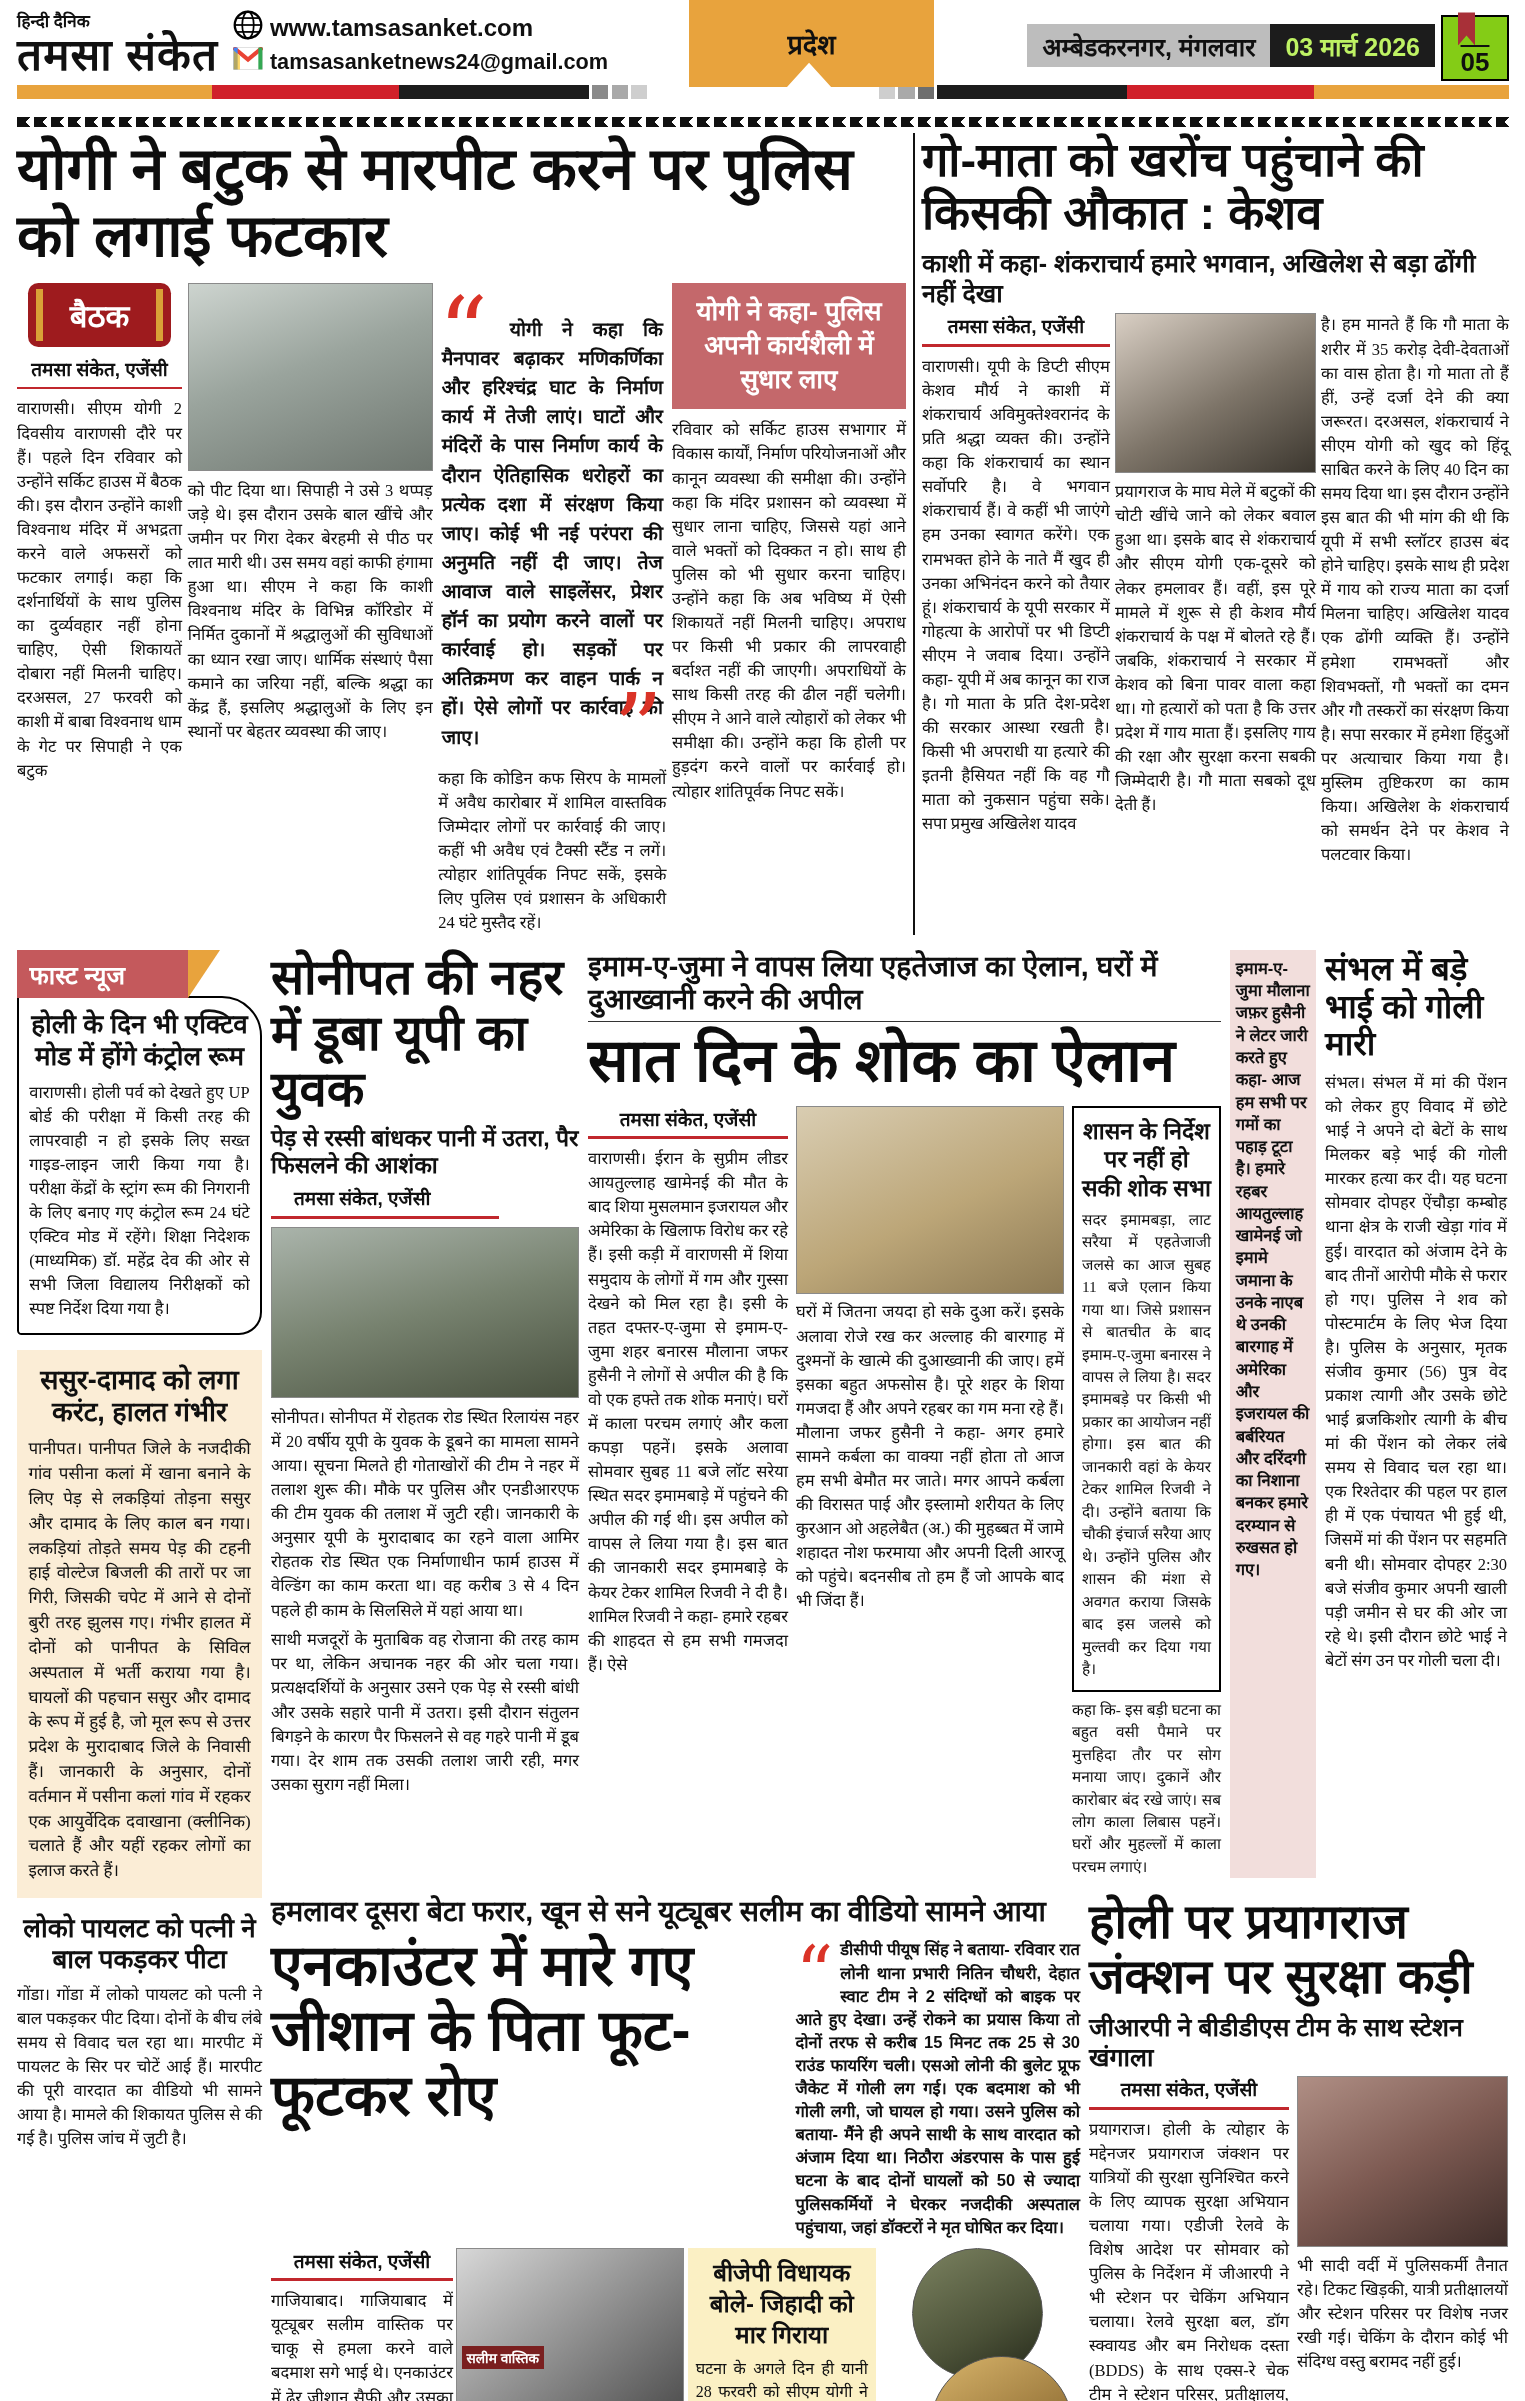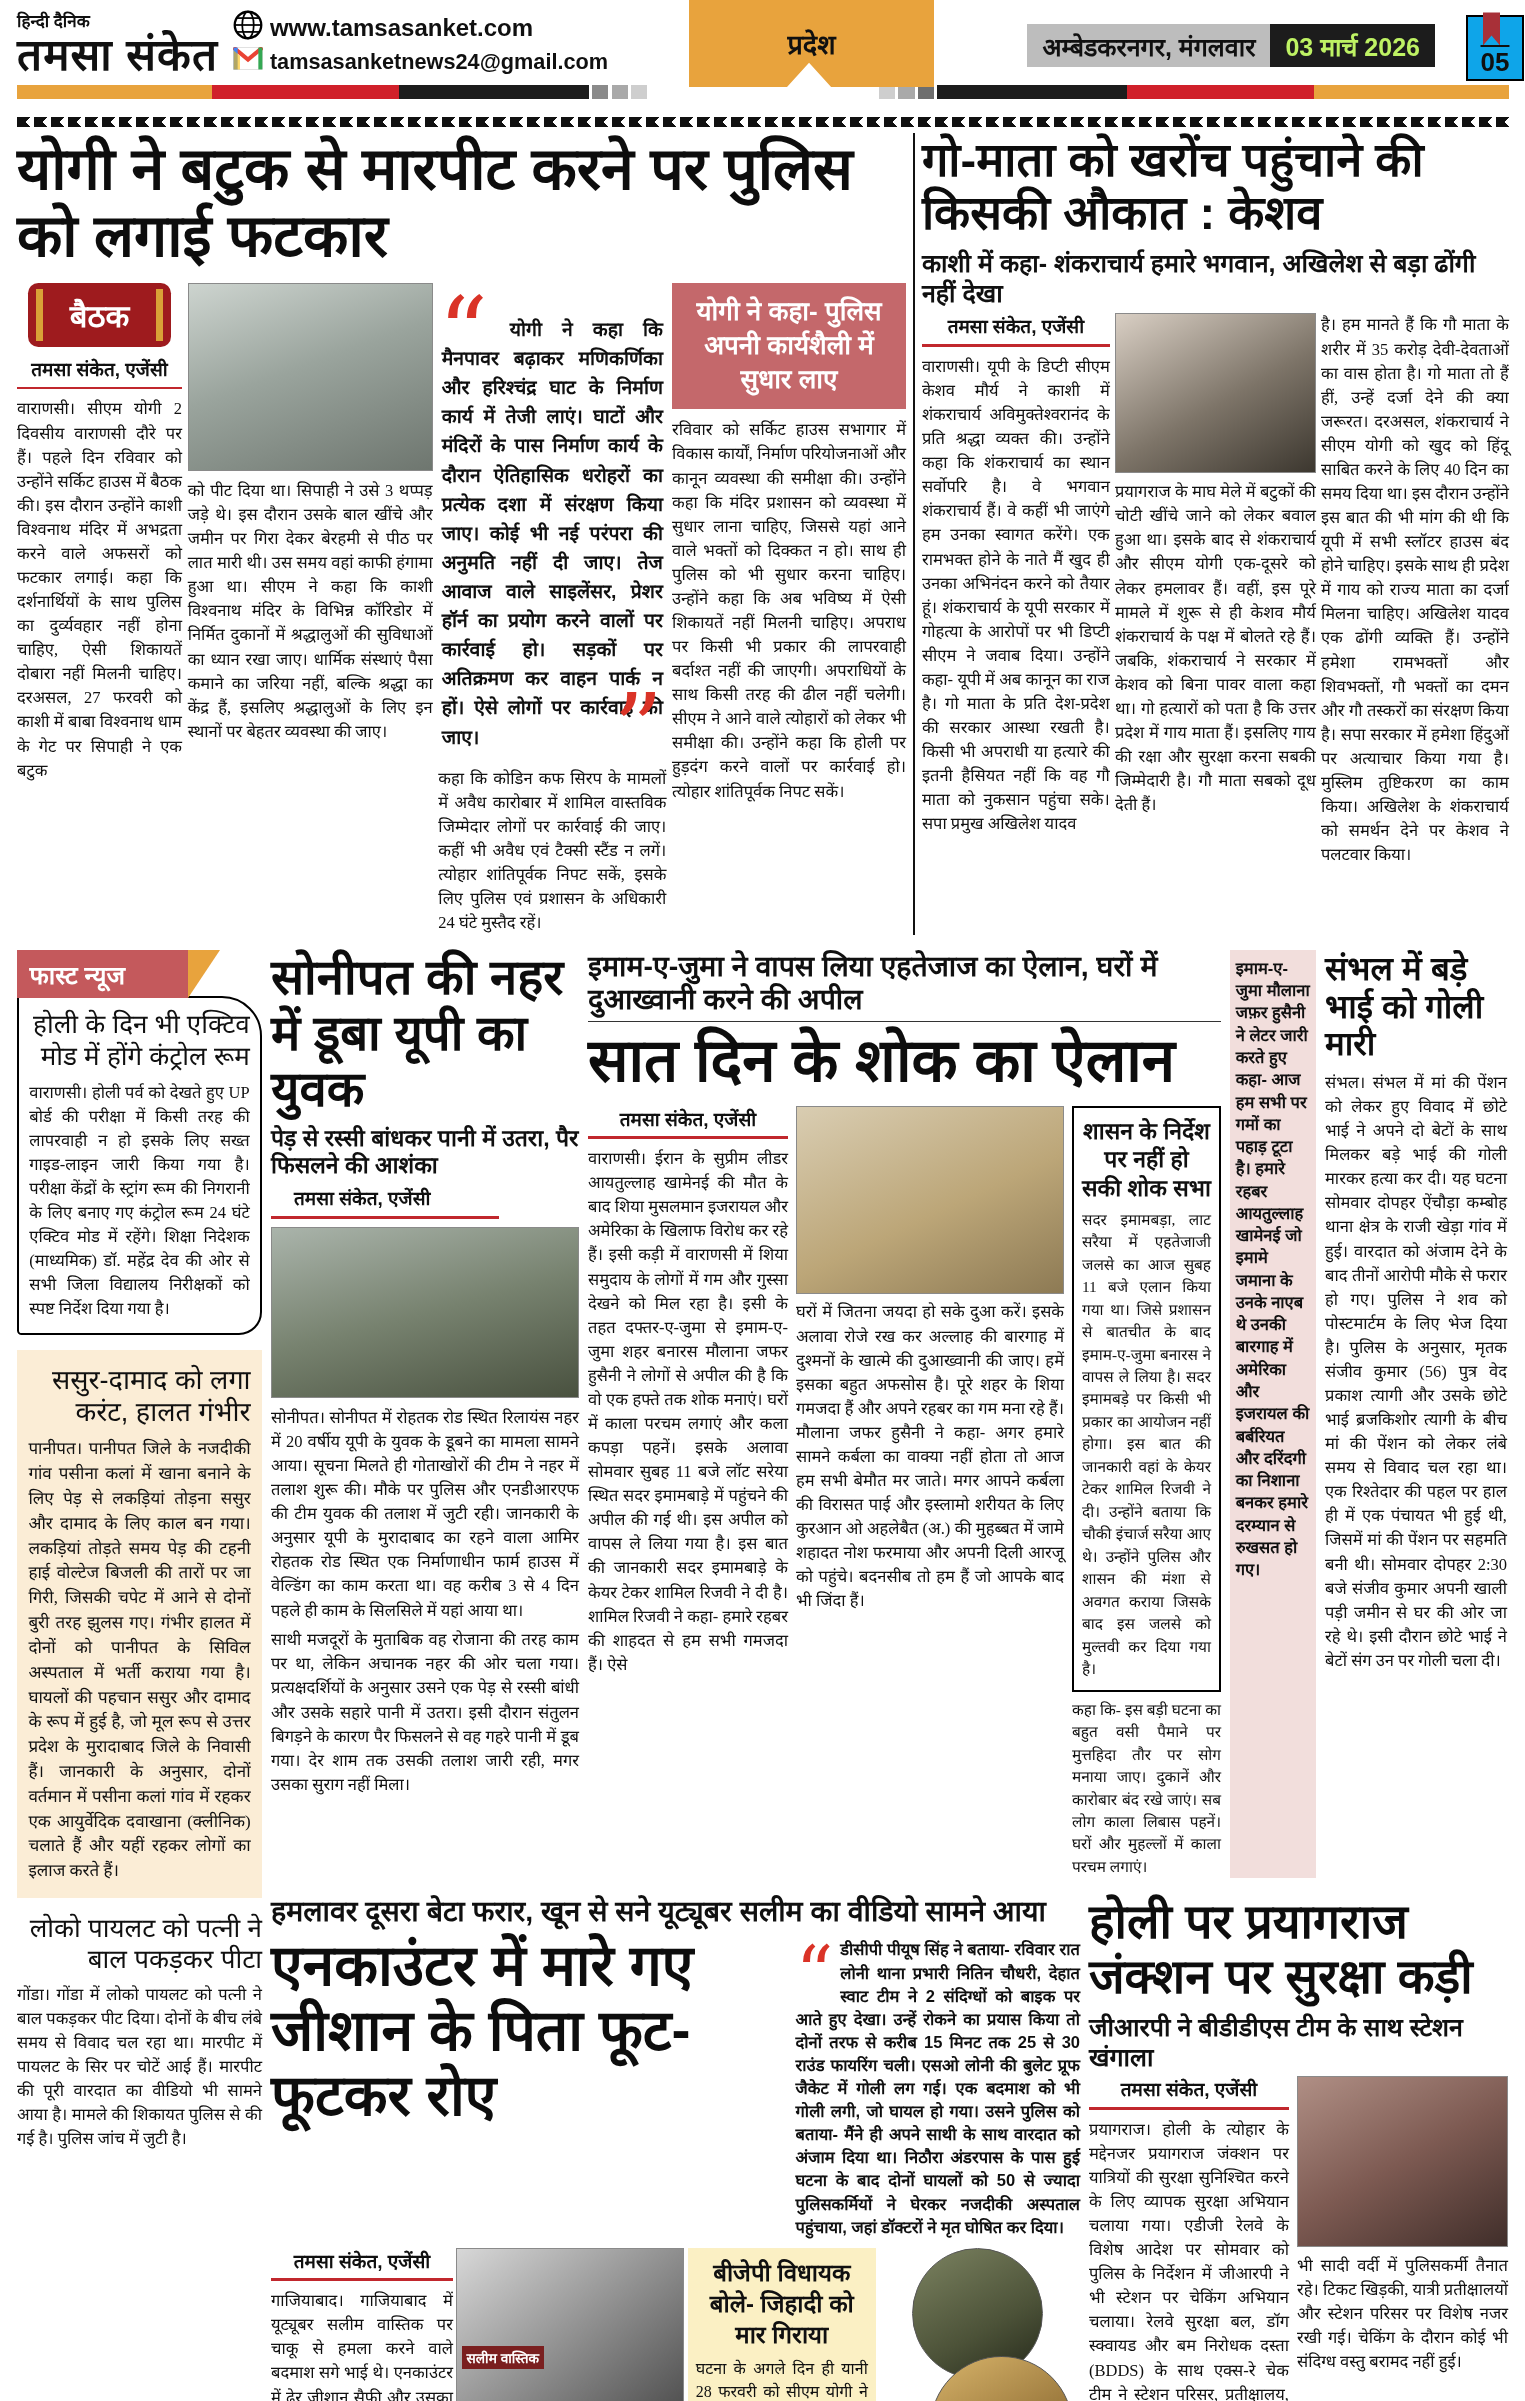--- a/index.html
+++ b/index.html
@@ -14,21 +14,21 @@
   .paper{font-size:44px;font-weight:bold;line-height:1.05;letter-spacing:1.1px}
   .contacts{margin-top:1.1px;display:flex;flex-direction:column;gap:1.1px}
   .c-row{display:flex;align-items:center;gap:6.8px;font-weight:bold}
   .web{font-size:24px}.mail{font-size:21.7px}
   .ribbon{position:absolute;left:689px;top:0;width:245px;height:87px;background:#E8A33D;
           clip-path:polygon(0 0,100% 0,100% 100%,58% 100%,49% 72%,40% 100%,0 100%);
           display:flex;align-items:center;justify-content:center;font-size:27px;font-weight:bold}
   .rinfo{position:absolute;right:91px;top:24px;display:flex}
   .city{background:#BDBDBD;padding:4.6px 15px;font-size:25px;font-weight:bold}
   .date{background:#1C1C1C;color:#bef264;padding:4.6px 15px;font-size:25px;font-weight:bold}
-  .pageno{position:absolute;right:2px;top:15px;width:58px;height:66px;border:2.3px solid #000;background:#0ea5e9}
+  .pageno{position:absolute;right:17px;top:15px;width:68px;height:66px;border:2.3px solid #000;background:#84cc16}
   .pageno .bm{position:absolute;left:15px;top:-4.6px;width:17px;height:33px;background:#A83038;
               clip-path:polygon(0 0,100% 0,100% 100%,50% 70%,0 100%)}
   .pageno .num{position:absolute;bottom:1.1px;width:100%;text-align:center;font-size:26px;font-weight:bold;text-decoration:overline}
   .colorbar{display:flex;height:13.7px;margin-top:6.8px}
   .cb{height:100%}
   
   .saw{height:10.3px;margin:4.6px 17px 0;
        background-image:linear-gradient(45deg,#111 50%,transparent 50%),linear-gradient(-45deg,transparent 50%,#111 50%);
        background-size:17px 10.3px;background-repeat:repeat-x}
   
@@ -60,21 +60,21 @@
   .a2 .hl{font-size:47px}
   .a2 .sub{font-size:25px;font-weight:bold;font-family:"Liberation Sans",sans-serif;margin:8px 0 5.7px;line-height:1.2}
   .a2row{display:flex;gap:5.1px}
   
   .mid{display:flex;gap:9px;padding:15px 17px 0}
   .rail{width:245px;flex-shrink:0}
   .fasttab{width:171px;height:48px;background:#C4595C;color:#fff;font-size:25px;font-weight:bold;
            font-family:"Liberation Sans",sans-serif;display:flex;align-items:center;padding-left:12.5px;position:relative}
   .fasttab .fold{position:absolute;right:-32px;top:0;width:0;height:0;border-left:32px solid #E8A33D;border-bottom:48px solid transparent;border-top:0}
   .railbox{border:2.9px solid #000;border-radius:0 40px 23px 4.6px;padding:11.4px 10.3px;margin-top:-2.3px}
-  .railh{font-size:26px;font-weight:normal;font-family:"Liberation Sans",sans-serif;text-align:right;line-height:1.22}
+  .railh{font-size:26px;font-weight:bold;font-family:"Liberation Sans",sans-serif;text-align:center;line-height:1.22}
   .cream{background:#FBEDD6;padding:13.7px 11.4px;margin-top:15px}
   .cream .railh{font-size:27px}
   .midmain{flex:1;display:flex;flex-direction:column}
   .mrow1{display:flex;gap:9px}
   .son{width:308px}
   .son .hl{font-size:49px}
   .son .sub{font-size:23px;font-weight:bold;font-family:"Liberation Sans",sans-serif;margin:6.8px 0 5.7px;line-height:1.2}
   .shok{width:633px}
   .shok .hl{font-size:60px;margin:4.6px 0 10.3px}
   .shokbox{border:2.3px solid #000;padding:9px 8px}

